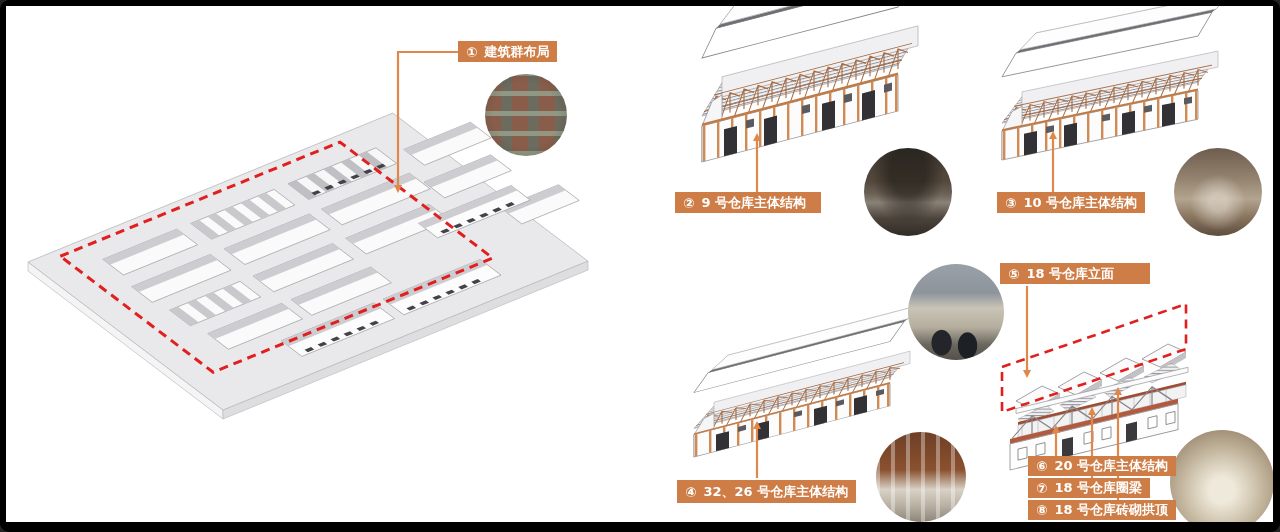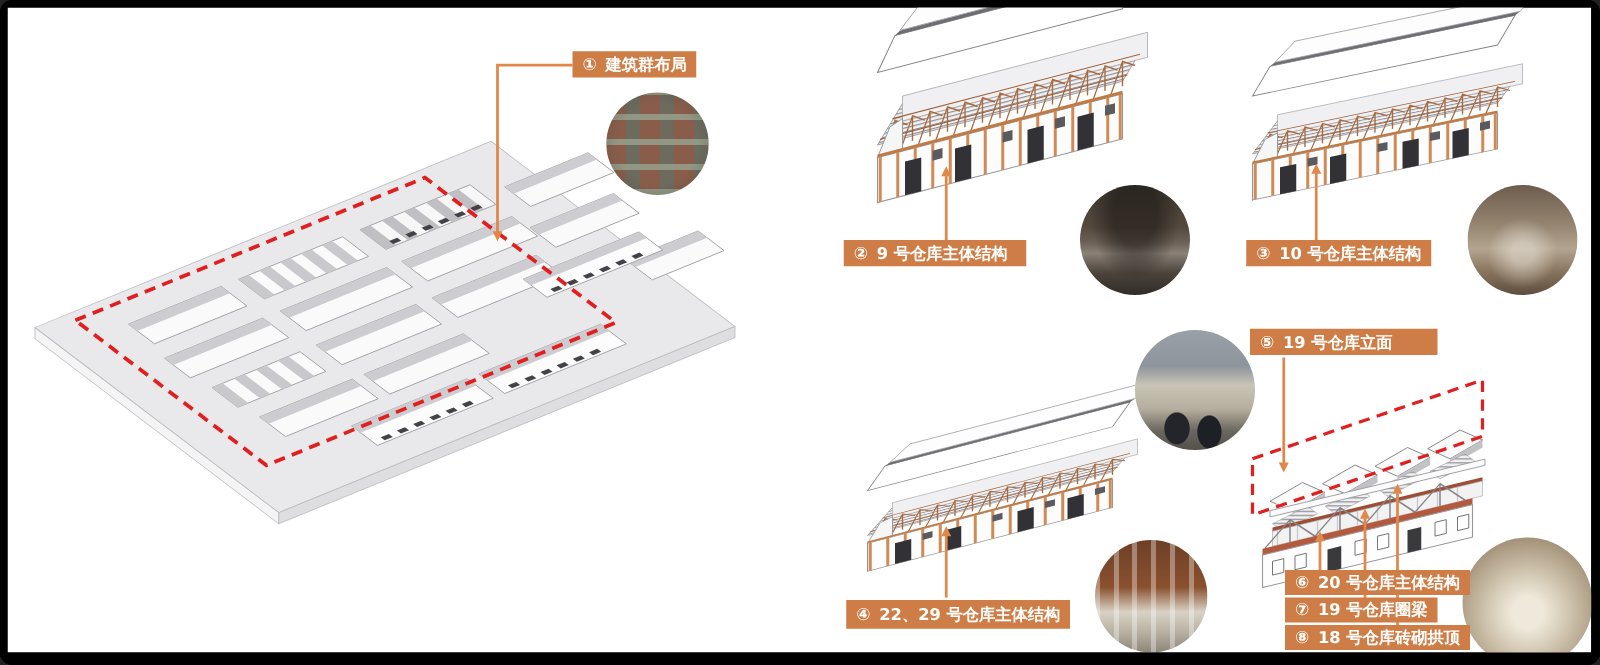--- a/index.html
+++ b/index.html
@@ -328,33 +328,33 @@
   <div class="lbl" style="left:675px;top:192px;min-width:146px;">
     <span class="num">②</span>
     <span>9 号仓库主体结构</span>
   </div>
   <div class="lbl" style="left:997px;top:192px;min-width:148px;">
     <span class="num">③</span>
     <span>10 号仓库主体结构</span>
   </div>
   <div class="lbl" style="left:677px;top:480px;min-width:167px;height:23px;">
     <span class="num">④</span>
-    <span>22、29 号仓库主体结构</span>
+    <span>32、26 号仓库主体结构</span>
   </div>
   <div class="lbl" style="left:1000px;top:263px;min-width:150px;">
     <span class="num">⑤</span>
-    <span>19 号仓库立面</span>
+    <span>18 号仓库立面</span>
   </div>
   <div class="lbl" style="left:1028px;top:456px;min-width:145px;height:20px;">
     <span class="num">⑥</span>
     <span>20 号仓库主体结构</span>
   </div>
   <div class="lbl" style="left:1028px;top:478px;min-width:113px;height:20px;">
     <span class="num">⑦</span>
-    <span>19 号仓库圈梁</span>
+    <span>18 号仓库圈梁</span>
   </div>
   <div class="lbl" style="left:1028px;top:500px;min-width:145px;height:20px;">
     <span class="num">⑧</span>
     <span>18 号仓库砖砌拱顶</span>
   </div>
 
   <div class="bar" id="bar-top"></div>
   <div class="bar" id="bar-bottom"></div>
   <div class="bar" id="bar-left"></div>
   <div class="bar" id="bar-right"></div>

